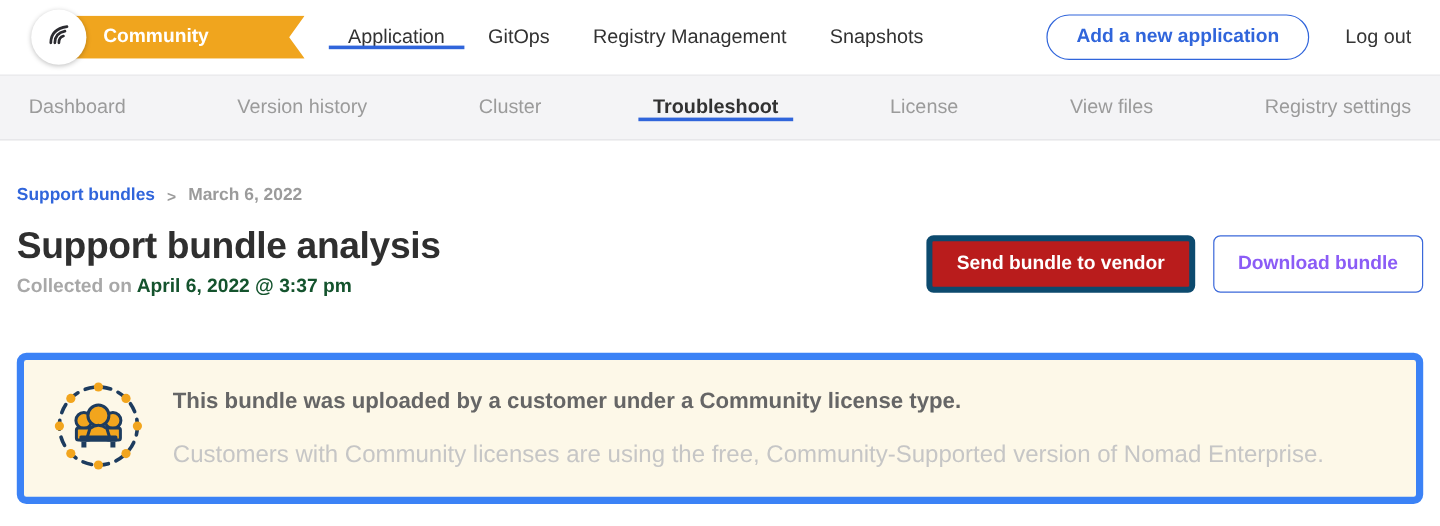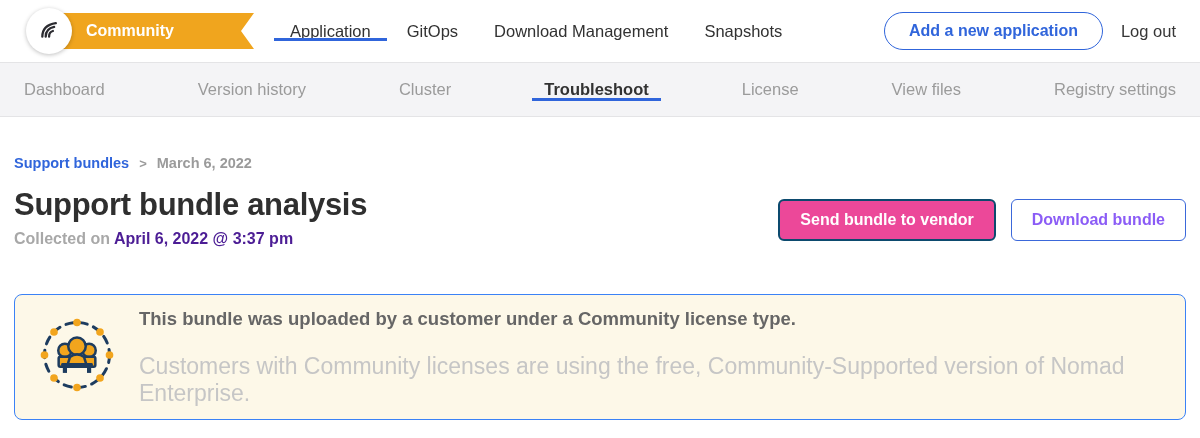--- a/index.html
+++ b/index.html
@@ -9,21 +9,21 @@
   .topnav { height:62px; display:flex; align-items:center; padding:0 24px 0 14px; background:#fff; position:relative; }
   .brand { position:relative; width:240px; height:62px; flex:0 0 auto; }
   .ribbon { position:absolute; left:28px; top:13px; height:36px; line-height:36px; background:#F0A51E; color:#fff;
             font-weight:bold; font-size:16px; padding:0 24px 0 44px;
             clip-path:polygon(0 0,100% 0,calc(100% - 13px) 50%,100% 100%,0 100%); }
   .logo-circle { position:absolute; left:12px; top:8px; width:46px; height:46px; border-radius:50%; background:#fff;
                  box-shadow:0 1px 4px rgba(0,0,0,.25); display:flex; align-items:center; justify-content:center; z-index:2; }
   .top-tabs { display:flex; align-items:center; height:62px; margin-left:34px; gap:32px; }
   .top-tab { display:flex; align-items:center; font-size:16.5px; color:#323232; position:relative; padding:0 2px; cursor:pointer; }
   .top-tab.active::after { content:""; position:absolute; left:-14px; right:-14px; bottom:0; height:3px; background:#3065DB; }
-  .topnav-right { margin-left:auto; display:flex; align-items:center; gap:18px; }
+  .topnav-right { margin-left:auto; display:flex; align-items:center; gap:30px; }
   .add-app-btn { border:1px solid #3065DB; color:#3065DB; background:#fff; font-weight:bold; font-size:16px;
                  padding:9px 24px; border-radius:20px; cursor:pointer; font-family:inherit; }
   .logout { font-size:16.5px; color:#363636; cursor:pointer; }
 
   
   .subnav { height:55px; background:#f4f4f6; border-top:1px solid #e4e4e6; border-bottom:1px solid #e4e4e6;
             display:flex; align-items:stretch; justify-content:space-between; padding:16px 22px; }
   .sub-tab { display:flex; align-items:center; font-size:16.5px; color:#9b9b9b; position:relative; padding:0 2px; cursor:pointer; }
   .sub-tab.active { color:#323232; font-weight:bold; }
   .sub-tab.active::after { content:""; position:absolute; left:-10px; right:-10px; bottom:-1px; height:3px; background:#3065DB; }
@@ -31,32 +31,32 @@
   
   .main { padding:0 14px; }
   .breadcrumb { margin-top:38px; display:flex; align-items:center; gap:10px; font-size:14.5px; font-weight:bold; }
   .breadcrumb .crumb-link { color:#3065DB; cursor:pointer; }
   .breadcrumb .crumb-sep { color:#9b9b9b; font-size:13px; }
   .breadcrumb .crumb-current { color:#9b9b9b; }
 
   .title-row { display:flex; justify-content:space-between; align-items:center; margin-top:16px;gap:32px; }
   .page-title { font-size:31px; font-weight:bold; color:#2f2f2f; letter-spacing:-0.3px; }
   .collected { margin-top:7px; font-size:16px; font-weight:bold; color:#a8a8a8; }
-  .collected .collected-date { color:#4c1d95; }
+  .collected .collected-date { color:#14532d; }
   .action-btns { display:flex; gap:15px; margin-top:5px; }
   .btn { font-family:inherit; font-weight:bold; font-size:16px; padding:10px 20px; border-radius:6px; cursor:pointer; }
-  .btn-primary { background:#ec4899; border:2px solid #0c4a6e; color:#fff; }
+  .btn-primary { background:#b91c1c; border:5px solid #0c4a6e; color:#fff; }
   .btn-outline { background:#fff; border:1px solid #3b68da; color:#8b5cf6; }
 
   
-  .notice { margin:46px 0 0 0; border:1px solid #3b82f6; border-radius:8px; background:#fdf8e8;
+  .notice { margin:46px 0 0 0; border:6px solid #3b82f6; border-radius:8px; background:#fdf8e8;
             display:flex; align-items:center; gap:22px; padding:24px 24px 24px 22px; height:126px; }
   .notice-icon { flex:0 0 auto; }
   .notice-heading { font-size:18.5px; font-weight:bold; color:#666666; }
-  .notice-body { margin-top:23px; font-size:23px; color:#c6c6c6; }
+  .notice-body { margin-top:23px; font-size:20px; color:#c6c6c6; }
 </style>
 </head>
 <body>
 
 <header class="topnav">
   <div class="brand">
     <div class="ribbon">Community Edition</div>
     <div class="logo-circle">
       <span>
         <svg width="27" height="27" viewBox="0 0 32 32" fill="none" stroke="#2b2b30" stroke-width="2.7" stroke-linecap="round">
@@ -69,21 +69,21 @@
   </div>
 
   <nav class="top-tabs">
     <div class="top-tab active">
         <span>Application</span>
       </div>
     <div class="top-tab">
         <span>GitOps</span>
       </div>
     <div class="top-tab">
-        <span>Download Management</span>
+        <span>Registry Management</span>
       </div>
     <div class="top-tab">
         <span>Snapshots</span>
       </div>
   </nav>
 
   <div class="topnav-right">
     <button class="add-app-btn">Add a new application</button>
     <span class="logout">Log out</span>
   </div>

